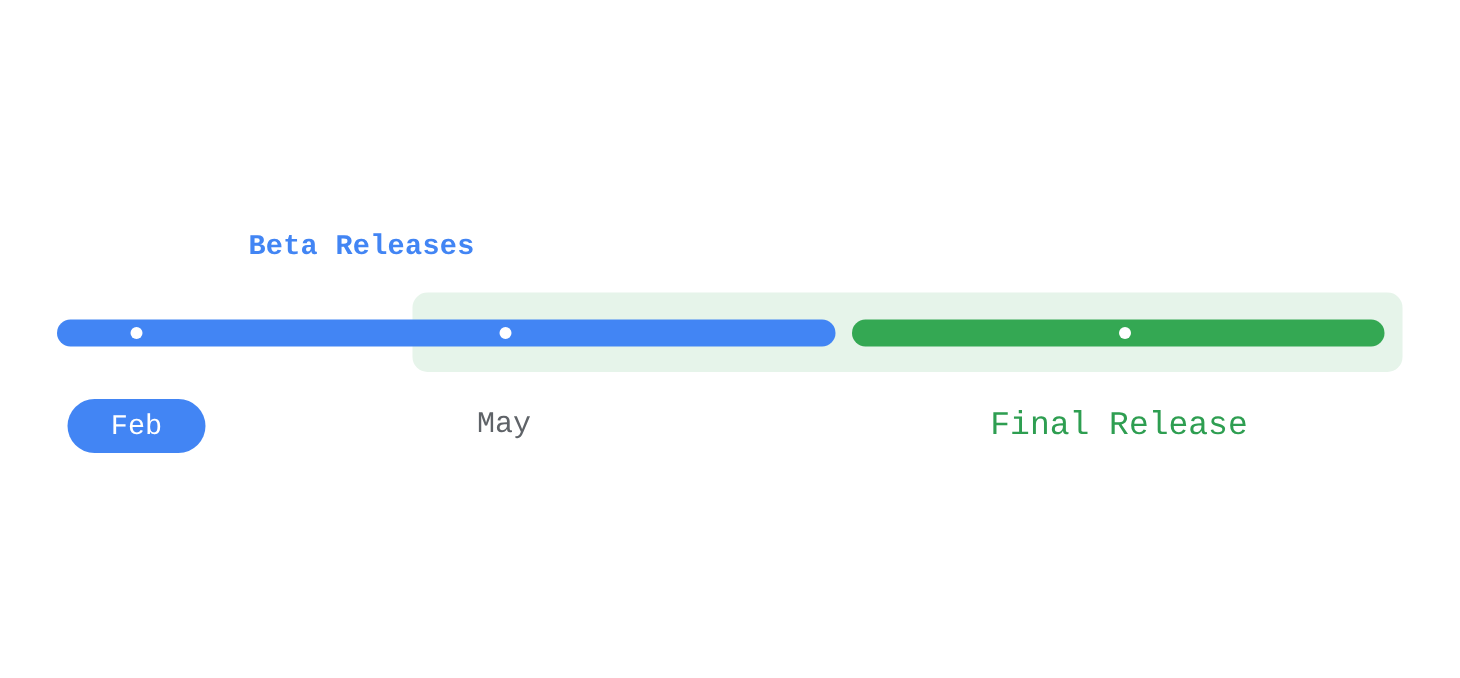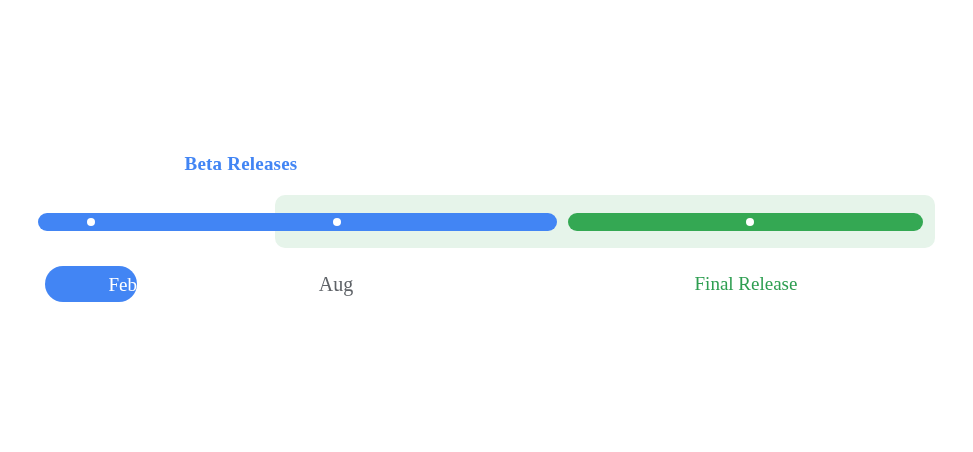--- a/index.html
+++ b/index.html
@@ -5,21 +5,21 @@
   html, body {
     margin: 0;
     padding: 0;
     background: #ffffff;
   }
   .canvas {
     position: relative;
     width: 973px;
     height: 400px;
     background: var(--background, #ffffff);
-    font-family: Liberation Serif, serif;
+    font-family: Liberation Mono, monospace;
     overflow: hidden;
   }
   .heading {
     position: absolute;
     top: 153px;
     transform: translateX(-50%);
     font-size: 19px;
     font-weight: 700;
     letter-spacing: 0.2px;
     line-height: 22px;
@@ -74,31 +74,31 @@
   .pill {
     position: absolute;
     left: 45px;
     top: 266px;
     width: 92px;
     height: 36px;
     border-radius: 18px;
     background: var(--blue, #4285F4);
     display: flex;
     align-items: center;
-    justify-content: flex-end;
+    justify-content: center;
     color: var(--white, #ffffff);
     font-size: 19px;
     line-height: 19px;
     z-index: 2;
   }
   .label {
     position: absolute;
     top: 273px;
     transform: translateX(-50%);
-    font-size: 19px;
+    font-size: 22px;
     line-height: 22px;
     white-space: nowrap;
   }
   .label-mar {
     left: 336px;
     font-size: 20px;
     color: var(--gray-text, #5F6368);
   }
   .label-final {
     left: 746px;
@@ -121,17 +121,17 @@
   </div>
 
   <div class="bar bar-stability">
     <span class="dot dot-final"></span>
   </div>
 
   <div class="pill">
     <span>Feb</span>
   </div>
 
-  <div class="label label-mar">Aug</div>
+  <div class="label label-mar">May</div>
 
   <div class="label label-final">Final Release</div>
 
 </div>
 
 </body></html>

